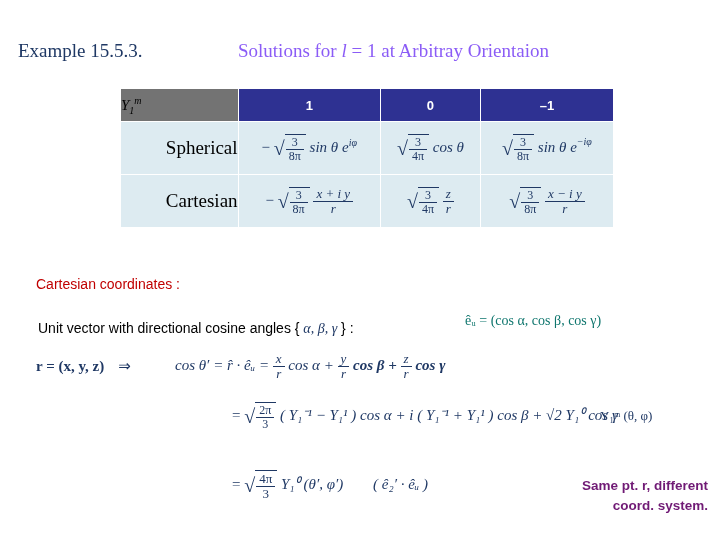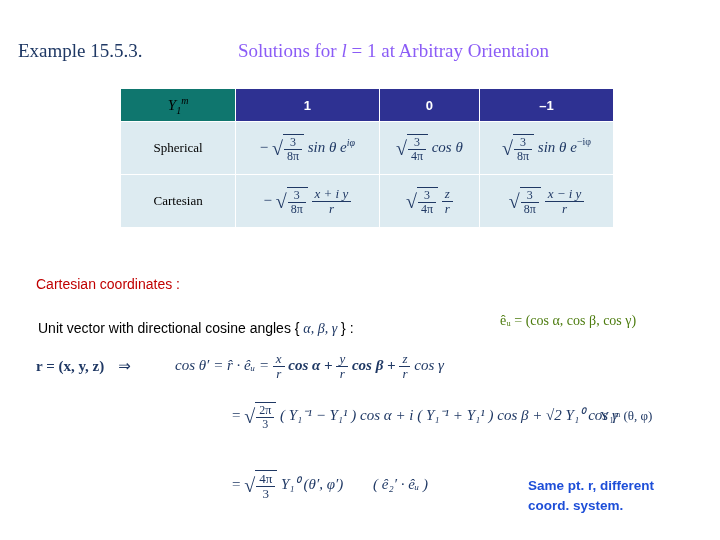--- a/index.html
+++ b/index.html
@@ -11,23 +11,23 @@
 
   
   .hdr{position:absolute;left:18px;top:28px;width:690px;height:30px;margin-top:12px;}
   .hdr-ex{position:absolute;left:0;top:0;font-size:19px;color:#1F3864;font-family:"Liberation Serif",serif;}
   .hdr-title{position:absolute;left:220px;top:0;font-size:19px;color:#8b5cf6;font-family:"Liberation Serif",serif;white-space:nowrap;}
   .ital{font-style:italic;}
 
   
   .tbl{position:absolute;left:120px;top:88px;width:494px;border-collapse:collapse;}
   .tbl td{border:1px solid #ffffff;padding:0;vertical-align:middle;}
-  .hd-l{background:#0f766e;color:#000;height:32px;text-align:center;font-size:14px;}
+  .hd-l{background:#737373;color:#000;height:32px;text-align:left;font-size:14px;}
   .hd-d{background:#2E3192;color:#ffffff;height:32px;text-align:center;font-size:13px;font-weight:bold;font-family:"Liberation Sans",sans-serif;}
-  .row-lbl{background:#DDEBF1;height:52px;text-align:center;padding-left:12px;font-size:13px;font-family:"Liberation Serif",serif;}
+  .row-lbl{background:#DDEBF1;height:52px;text-align:right;padding-left:12px;font-size:19px;font-family:"Liberation Serif",serif;}
   .cell{background:#DDEBF1;height:52px;text-align:center;}
   .c1{width:125px;}
   .c2{width:150px;}
   .c3{width:105px;}
   .c4{width:140px;}
 
   
   .fml{display:inline-block;color:#1F3864;font-family:"Liberation Serif",serif;font-size:15px;white-space:nowrap;}
   .frac{display:inline-block;vertical-align:middle;text-align:center;font-size:12px;line-height:1.05;}
   .frac .num{display:block;padding:0 3px;border-bottom:1px solid #1F3864;}
@@ -35,30 +35,30 @@
   .sqrt{display:inline-block;vertical-align:middle;white-space:nowrap;}
   .sqrt > .rad{display:inline-block;vertical-align:middle;font-size:20px;}
   .sqrt > .body{display:inline-block;vertical-align:middle;border-top:1px solid #1F3864;padding:1px 2px 0 1px;}
   .sup{font-size:10px;vertical-align:super;}
   .sub{font-size:10px;vertical-align:sub;}
 
   
   .cc-head{position:absolute;left:36px;top:276px;font-size:14px;color:#C00000;font-family:"Liberation Sans",sans-serif;}
   .uv{position:absolute;left:38px;top:320px;font-size:14px;color:#000;font-family:"Liberation Sans",sans-serif;}
   .uv .gk{font-family:"Liberation Serif",serif;font-style:italic;color:#1F3864;}
-  .eu{position:absolute;left:465px;top:313px;font-size:14px;color:#4d7c0f;font-family:"Liberation Serif",serif;margin-left:35px;}
+  .eu{position:absolute;left:465px;top:313px;font-size:14px;color:#0f766e;font-family:"Liberation Serif",serif;}
   .bvec{font-weight:bold;}
 
   .r-line{position:absolute;left:36px;top:357px;font-size:15px;color:#1F3864;font-family:"Liberation Serif",serif;}
   .arrow{display:inline-block;padding:0 14px;font-size:15px;}
   .cosline{position:absolute;left:175px;top:352px;font-size:15px;color:#1F3864;font-family:"Liberation Serif",serif;}
   .eq2{position:absolute;left:232px;top:402px;font-size:15px;color:#1F3864;font-family:"Liberation Serif",serif;}
   .eq3{position:absolute;left:232px;top:470px;font-size:15px;color:#1F3864;font-family:"Liberation Serif",serif;}
   .ylm{position:absolute;left:600px;top:408px;font-size:13px;color:#1F3864;font-family:"Liberation Serif",serif;}
-  .note{position:absolute;left:528px;top:476px;width:180px;font-size:13.5px;color:#1d4ed8;font-family:"Liberation Sans",sans-serif;line-height:1.45;font-weight:bold;}
+  .note{position:absolute;left:528px;top:476px;width:180px;font-size:13.5px;color:#701a75;font-family:"Liberation Sans",sans-serif;line-height:1.45;font-weight:bold;text-align:right;}
 </style>
 </head>
 <body>
 
 <div class="page">
 
   <div class="hdr">
     <div class="hdr-ex">Example 15.5.3.</div>
     <div class="hdr-title"><span>Solutions for </span><span class="ital">l</span><span> = 1 at Arbitray Orientaion</span></div>
   </div>
@@ -89,21 +89,21 @@
         <span class="fml">
           <span></span>
           <span class="sqrt"><span class="rad">√</span><span class="body"><span class="frac"><span class="num">3</span><span class="den">4π</span></span></span></span>
           <span style="font-style:italic;">cos θ</span>
         </span>
       </td>
       <td class="cell">
         <span class="fml">
           <span></span>
           <span class="sqrt"><span class="rad">√</span><span class="body"><span class="frac"><span class="num">3</span><span class="den">8π</span></span></span></span>
-          <span style="font-style:italic;">sin θ e</span><span class="sup" style="margin-top:32px;">−iφ</span>
+          <span style="font-style:italic;">sin θ e</span><span class="sup" style="font-style:italic;margin-top:32px;">−iφ</span>
         </span>
       </td>
     </tr>
 
     <tr>
       <td class="row-lbl">Cartesian</td>
       <td class="cell">
         <span class="fml">
           <span>−</span>
           <span class="sqrt"><span class="rad">√</span><span class="body"><span class="frac"><span class="num">3</span><span class="den">8π</span></span></span></span>
@@ -132,25 +132,25 @@
 
   <div class="uv"><span>Unit vector with directional cosine angles { </span><span class="gk">α, β, γ</span><span> } :</span></div>
 
   <div class="eu">êᵤ = (cos α, cos β, cos γ)</div>
 
   <div class="r-line"><span class="bvec" style="">r = (x, y, z)</span><span class="arrow">⇒</span></div>
 
   <div class="cosline">
     <span style="font-style:italic;">cos θ′ = r̂ · êᵤ =</span>
     <span class="frac" style="font-style:italic;font-size:13px;"><span class="num">x</span><span class="den">r</span></span>
-    <span style="font-style:italic;font-weight:bold;">cos α +</span>
+    <span style="font-style:italic;">cos α +</span>
     <span class="frac" style="font-style:italic;font-size:13px;"><span class="num">y</span><span class="den">r</span></span>
     <span style="font-style:italic;font-weight:bold;">cos β +</span>
     <span class="frac" style="font-style:italic;font-size:13px;"><span class="num">z</span><span class="den">r</span></span>
-    <span style="font-style:italic;">cos γ</span>
+    <span style="font-style:italic;font-weight:bold;">cos γ</span>
   </div>
 
   <div class="eq2">
     <span>=</span>
     <span class="sqrt"><span class="rad">√</span><span class="body"><span class="frac" style="font-size:12px;"><span class="num">2π</span><span class="den">3</span></span></span></span>
     <span style="font-style:italic;">( Y₁⁻¹ − Y₁¹ ) cos α + i ( Y₁⁻¹ + Y₁¹ ) cos β + √2 Y₁⁰ cos γ</span>
   </div>
 
   <div class="eq3">
     <span>=</span>

